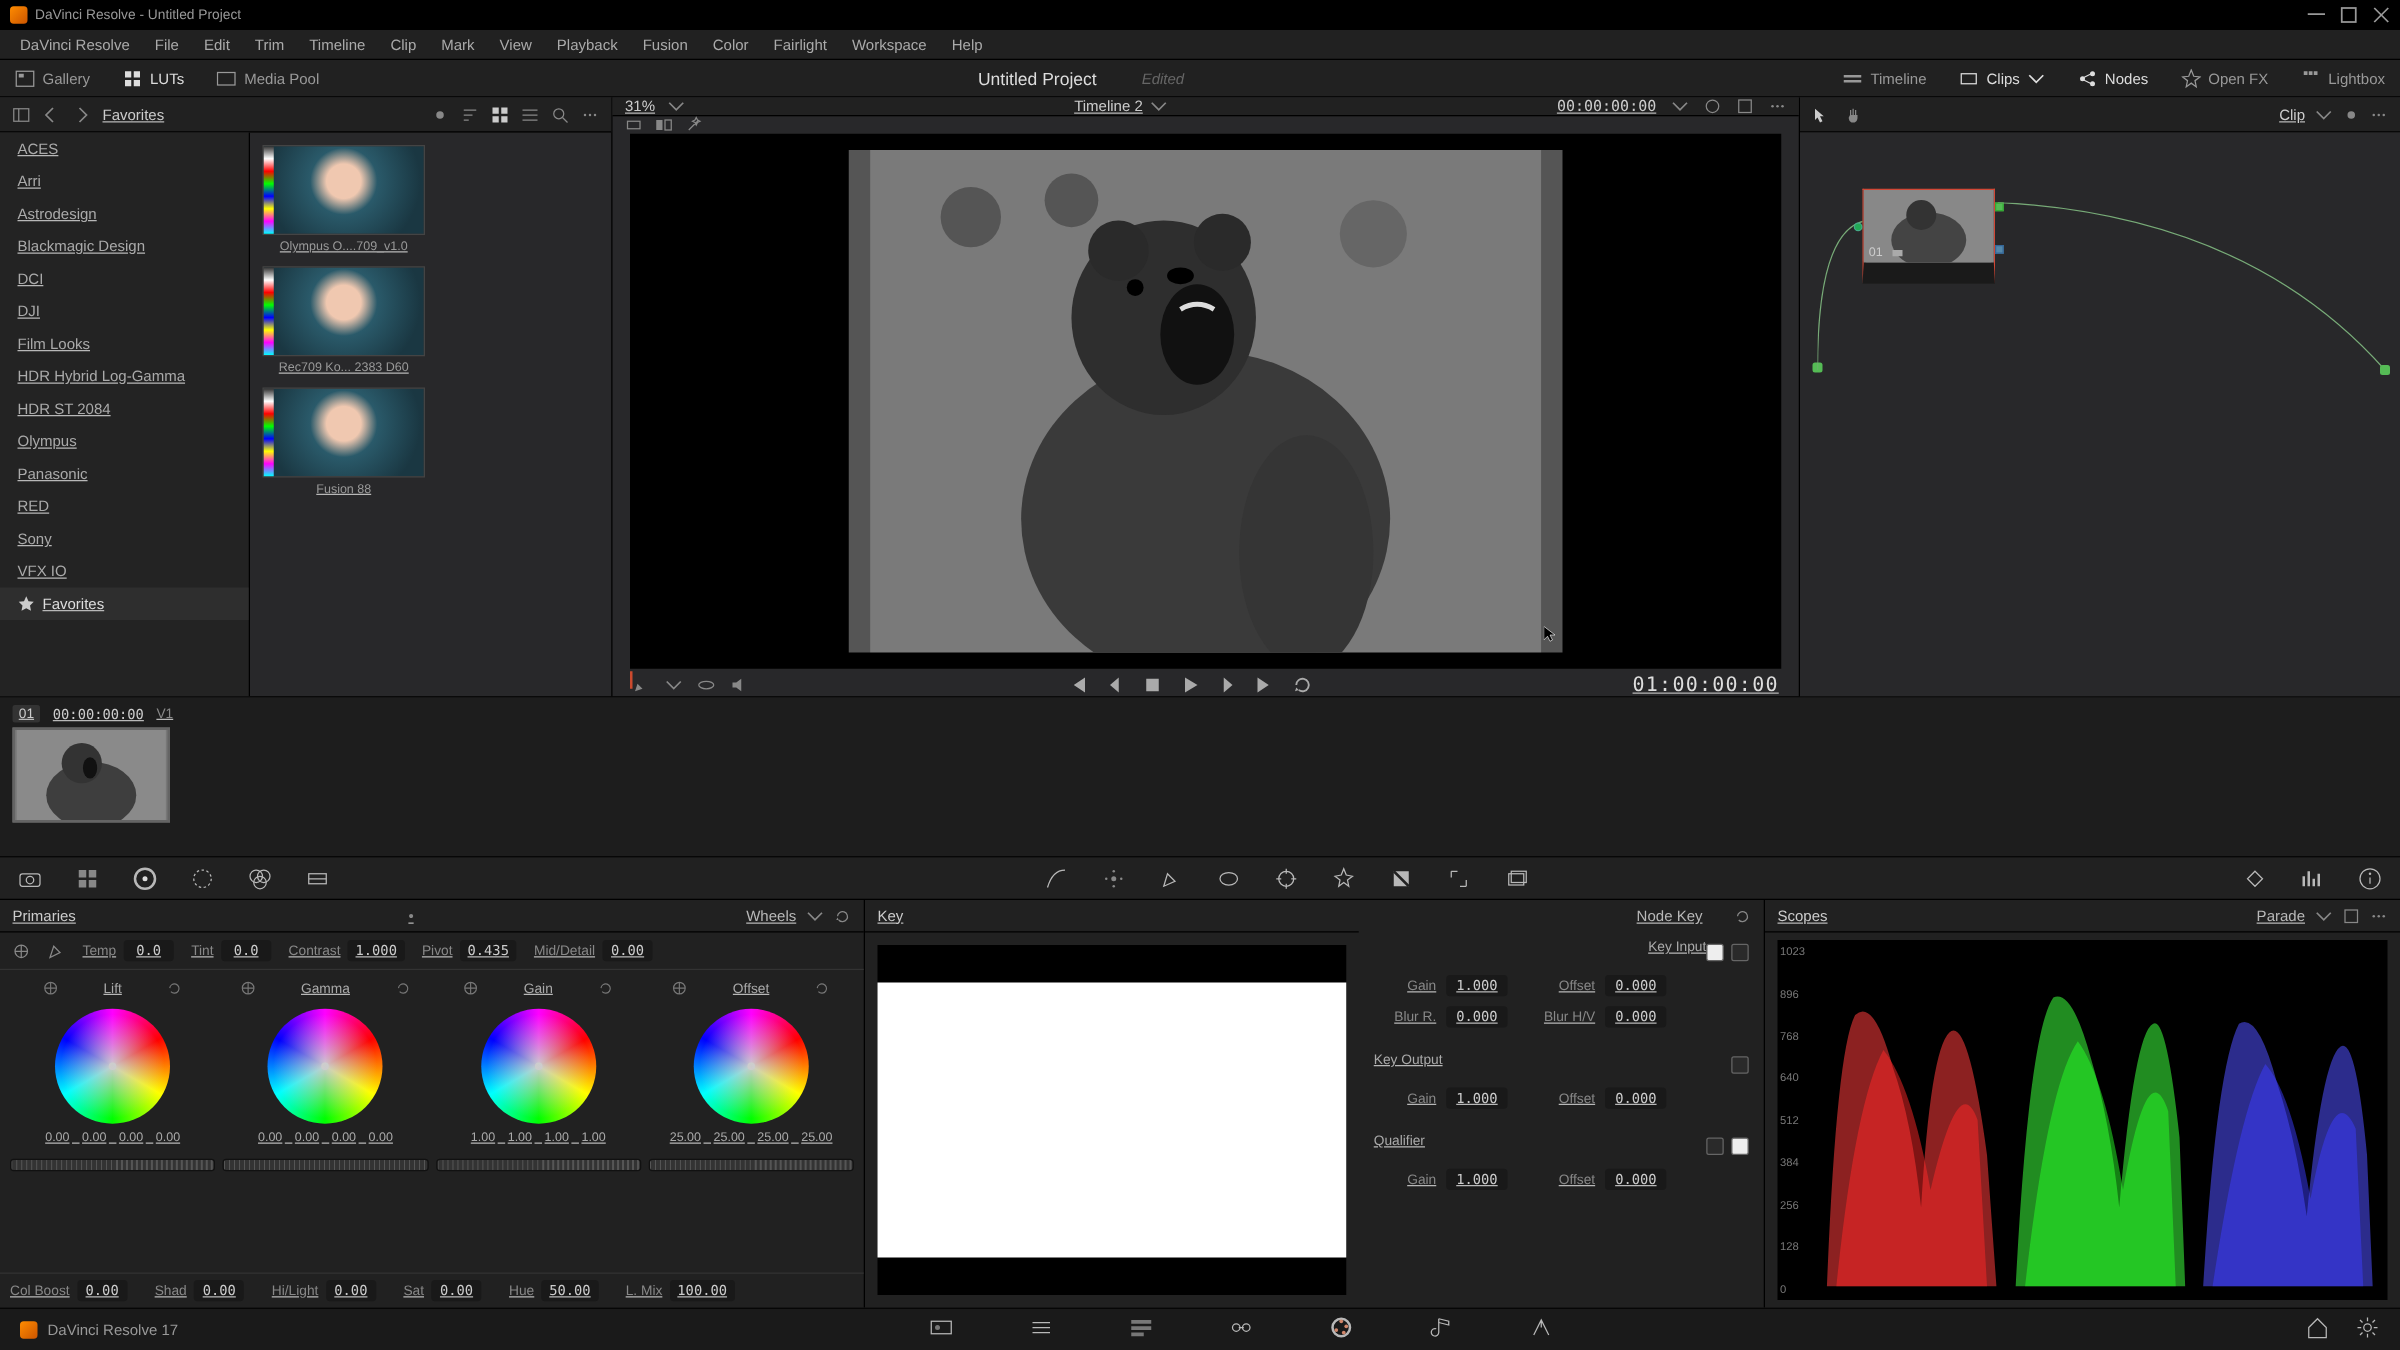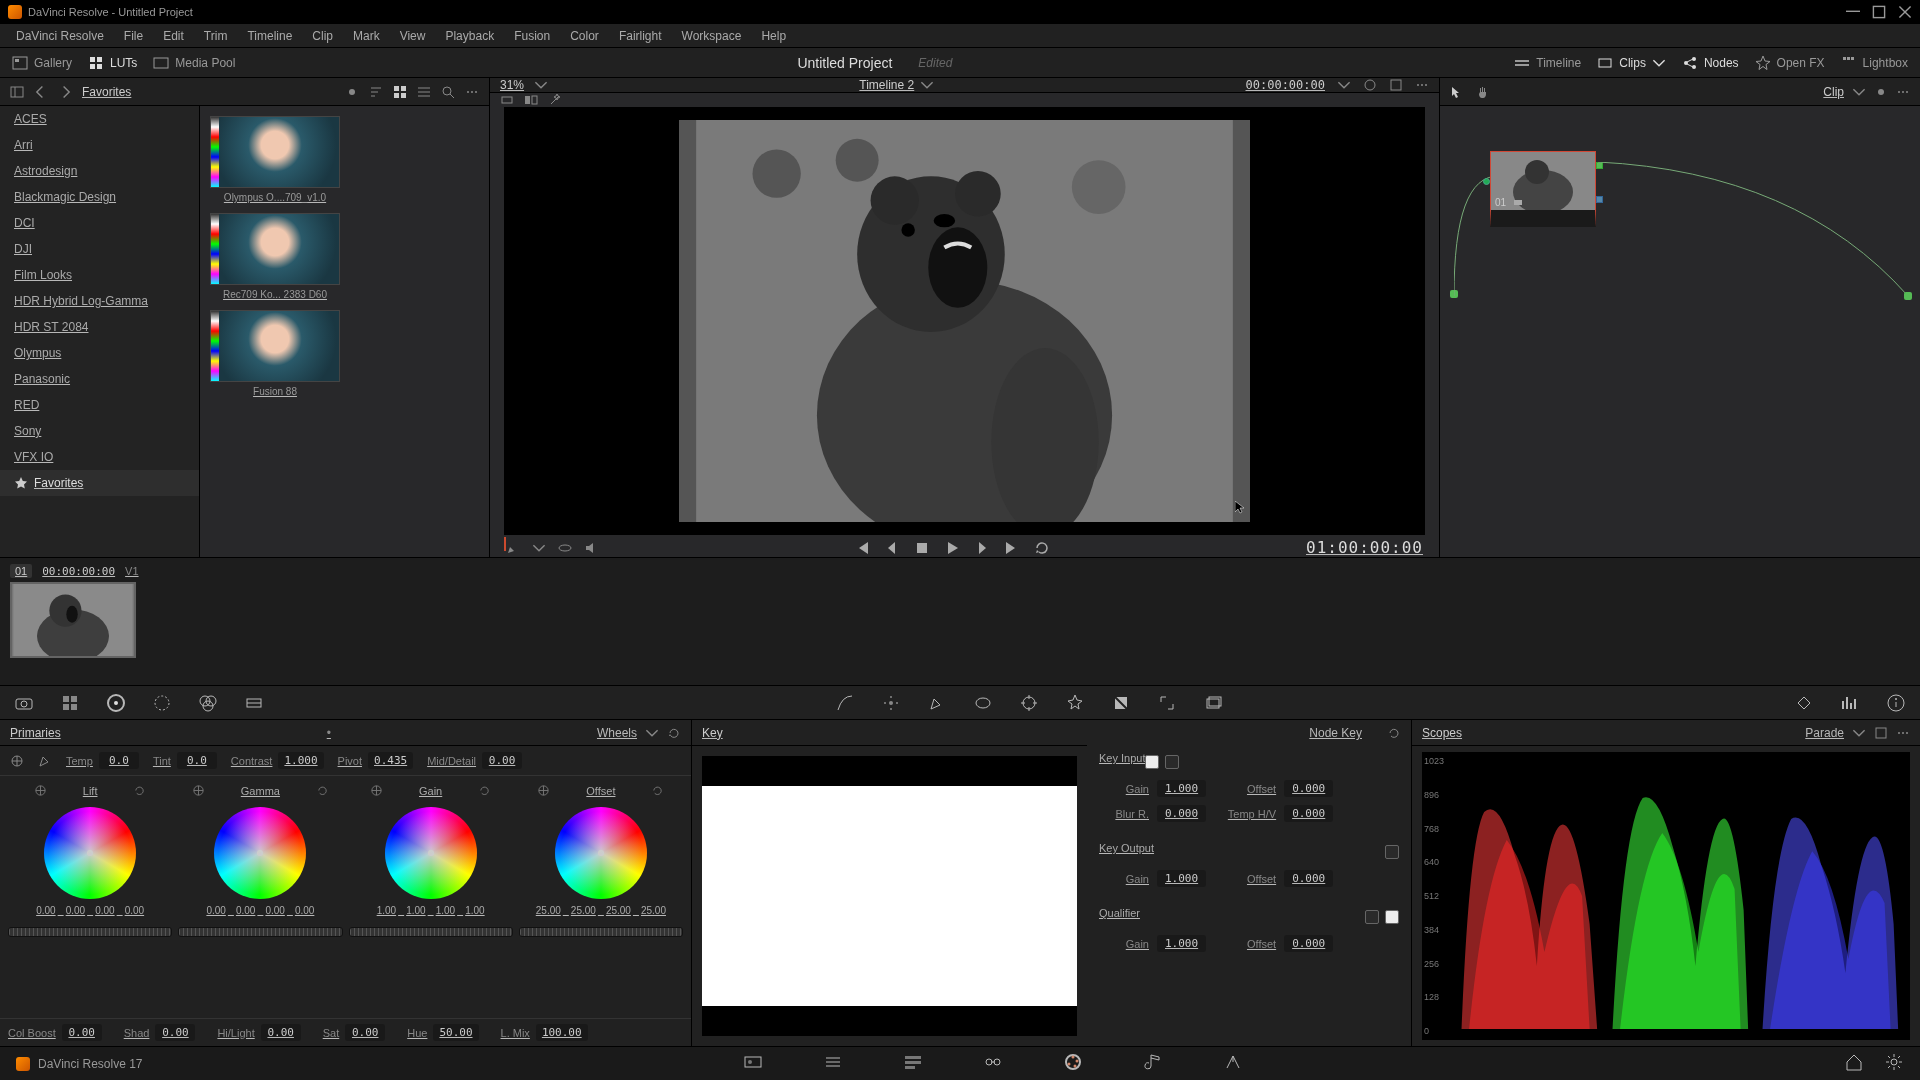--- a/index.html
+++ b/index.html
@@ -12,21 +12,21 @@
 .app-icon { width: 14px; height: 14px; background: linear-gradient(135deg, #ff8c00, #cc5500); border-radius: 3px; }
 .titlebar span { font-size: 11px; color: #999; }
 .win-btn { width: 14px; height: 14px; fill: #999; cursor: pointer; }
 
 
 .menubar { height: 24px; background: #212121; display: flex; align-items: center; padding: 0 8px; gap: 4px; border-bottom: 1px solid #000; }
 .menubar span { font-size: 12px; color: #aaa; padding: 2px 8px; cursor: pointer; }
 
 
 .toolbar { height: 30px; background: #212121; display: flex; align-items: center; justify-content: space-between; padding: 0 12px; border-bottom: 1px solid #000; }
-.toolbar-group { display: flex; align-items: center; gap: 16px; }
+.toolbar-group { display: flex; align-items: center; gap: 26px; }
 .tool-item { display: flex; align-items: center; gap: 6px; color: #999; cursor: pointer; }
 .tool-item.active { color: #ddd; }
 .tool-icon { width: 16px; height: 16px; fill: currentColor; }
 .project-title { color: #ddd; font-size: 14px; }
 .project-status { color: #666; font-style: italic; margin-left: 10px; }
 
 
 .upper { height: 480px; display: flex; background: #28282a; border-bottom: 1px solid #000;}
 .luts-panel { width: 490px; display: flex; flex-direction: column; border-right: 1px solid #000;}
 .luts-header { height: 28px; display: flex; align-items: center; padding: 0 10px; background: #212121; justify-content: space-between; border-bottom: 1px solid #000;}
@@ -771,21 +771,21 @@
           </div>
     </div>
     <div class="key-right">
       <div class="panel-hdr" style="justify-content:flex-end;gap:25px;">
         <span>Node Key</span>
         <svg class="icon-sm" viewBox="0 0 14 14">
               <path d="M3 7a4 4 0 1 1 1 3" fill="none" stroke="#888"></path>
             </svg>
       </div>
       <div class="key-section">
-        <div style="display:flex;justify-content:flex-start;align-items:center;margin-bottom:8px;">
+        <div style="display:flex;justify-content:flex-end;align-items:center;margin-bottom:8px;">
           <span class="key-lbl">Key Input</span>
           <div style="display:flex;gap:6px;">
                 <div class="key-toggle on"></div>
                 <div class="key-toggle"></div>
               </div>
         </div>
         <div class="key-row">
           <div class="key-pair">
                 <span class="lbl">Gain</span>
                 <span class="val">1.000</span>
@@ -794,21 +794,21 @@
                 <span class="lbl">Offset</span>
                 <span class="val">0.000</span>
               </div>
         </div>
         <div class="key-row">
           <div class="key-pair">
                 <span class="lbl">Blur R.</span>
                 <span class="val">0.000</span>
               </div>
           <div class="key-pair">
-                <span class="lbl">Temp H/V</span>
+                <span class="lbl">Blur H/V</span>
                 <span class="val">0.000</span>
               </div>
         </div>
       </div>
       <div class="key-section">
         <div style="display:flex;justify-content:space-between;align-items:center;margin-bottom:8px;">
           <span class="key-lbl">Key Output</span>
           <div class="key-toggle"></div>
         </div>
         <div class="key-row">

